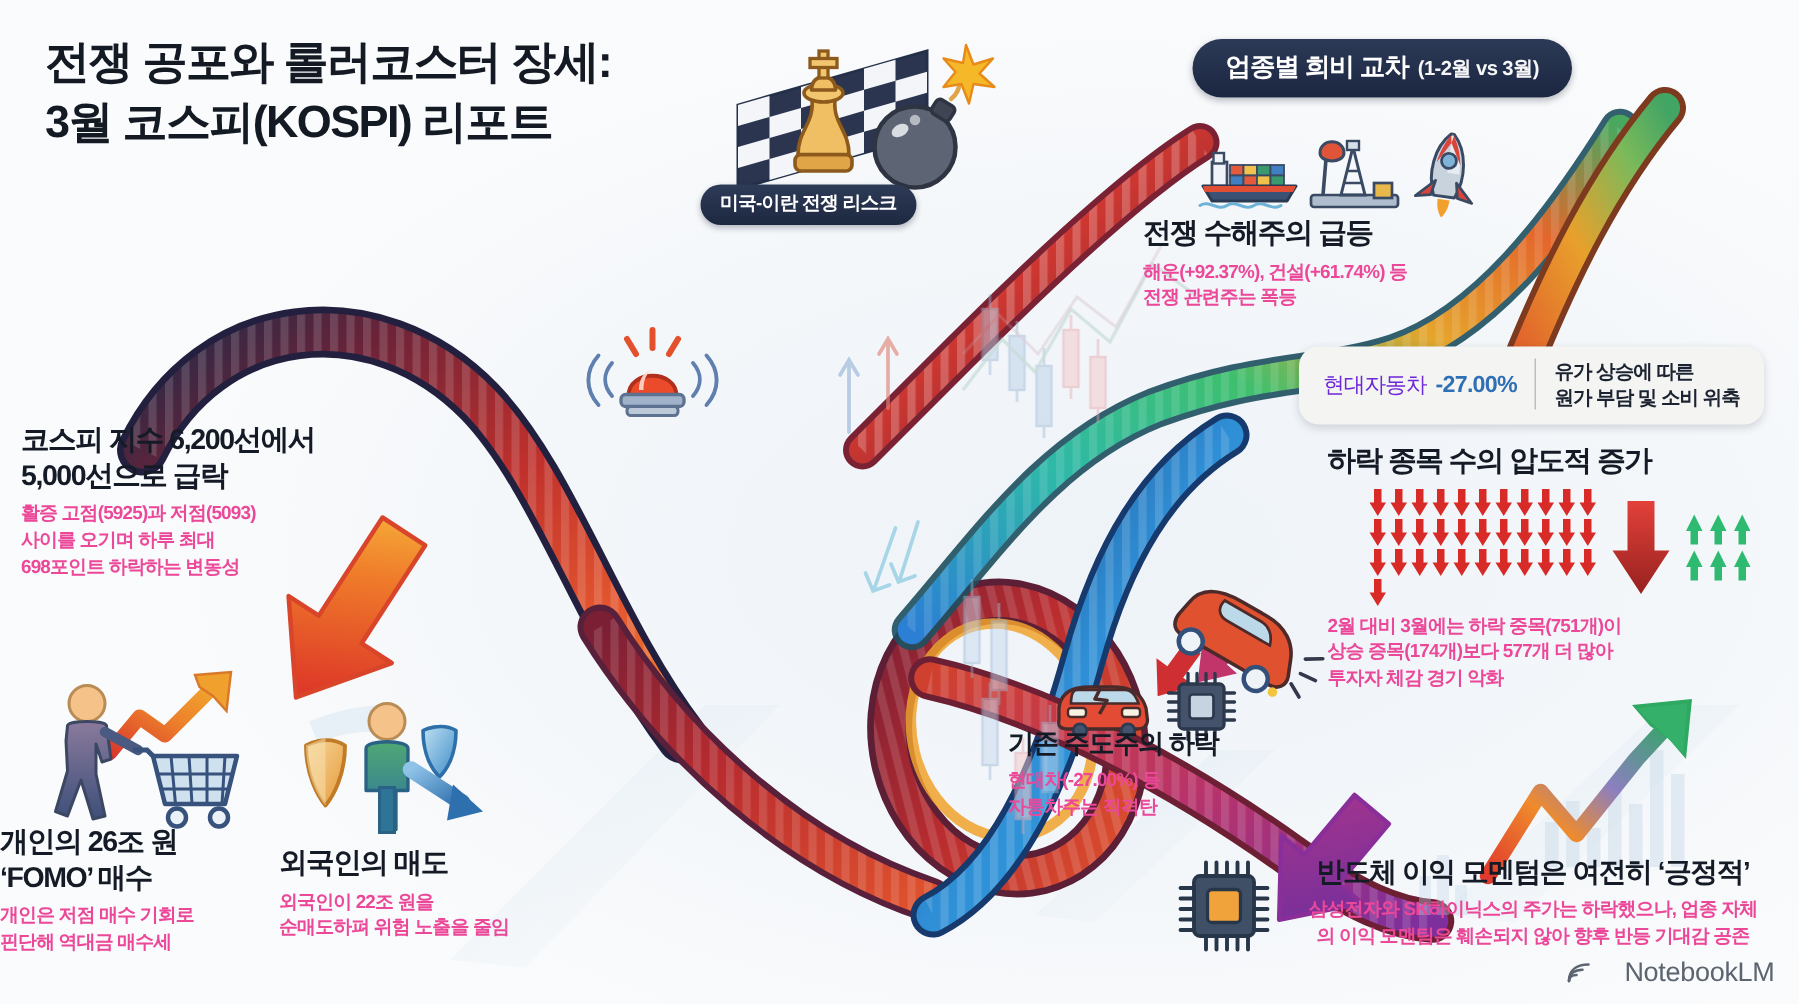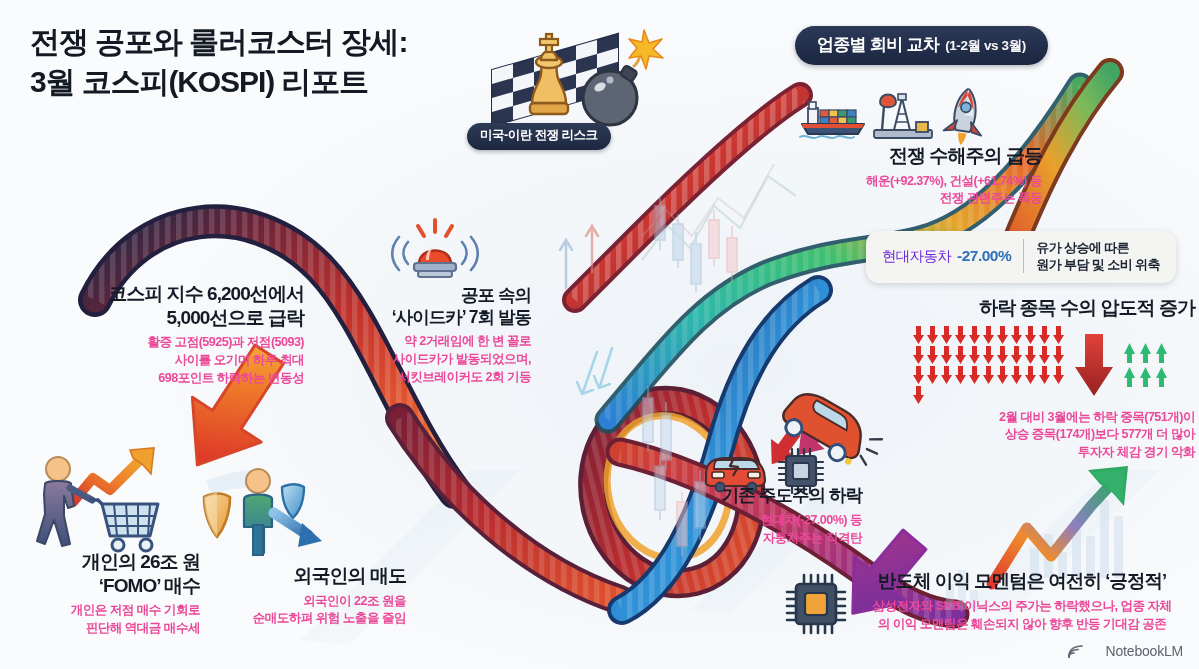--- a/index.html
+++ b/index.html
@@ -40,21 +40,21 @@
   #tag-war-risk{
     left:467px;top:123px;
     background:linear-gradient(180deg,#2e3b57 0%,#1d2740 100%);
     color:#fff;border-radius:14px;padding:4px 13px 6px;
     font-size:12.5px;font-weight:bold;letter-spacing:-.5px;white-space:nowrap;
     box-shadow:0 2px 4px rgba(20,28,45,.3);
     text-align:center;
   }
 
   
-  .block{text-align:right;}
+  .block{text-align:left;}
   .block .h{
     font-size:19px;font-weight:bold;line-height:1.24;letter-spacing:-.95px;color:#151b26;
   }
   .block .h.small{font-size:17.5px;}
   .block .p{
     margin-top:5px;font-size:12.6px;line-height:1.42;letter-spacing:-.55px;
     color:#ec4899;font-weight:bold;
   }
 
   
@@ -69,21 +69,21 @@
   #card-hyundai .desc{font-size:13px;font-weight:bold;line-height:1.34;letter-spacing:-.6px;color:#1c2330;}
 
   
   #breadth-arrows{display:flex;align-items:center;gap:9px;justify-content:center;margin:6px 0 2px;}
   .dn-grid{display:grid;grid-template-columns:repeat(11,1fr);gap:2px 1px;}
   .up-grid{display:grid;grid-template-columns:repeat(3,1fr);gap:4px 3px;}
 
   
   #watermark{
     right:16px;bottom:10px;display:flex;align-items:center;gap:22px;
-    color:#5c6470;font-size:14px;letter-spacing:-.2px;
+    color:#5c6470;font-size:18px;letter-spacing:-.2px;
   }
 
   
   .candles{opacity:.5;}
 
   svg{display:block;overflow:visible;}
 </style>
 </head>
 <body>
 
@@ -404,27 +404,20 @@
     <path d="M38,44 C38,34 44,31 46,31 C42,34 41,39 41,44 Z" fill="#ffd9ce" opacity=".9"></path>
     <rect x="26" y="47" width="42" height="8" rx="3" fill="#9fb2c9" stroke="#5d7290" stroke-width="2.2"></rect>
     <rect x="30" y="55" width="34" height="6" rx="2.5" fill="#bcc9d9" stroke="#5d7290" stroke-width="2"></rect>
     <g stroke="#5f7fae" stroke-width="2.6" fill="none" stroke-linecap="round">
       <path d="M20,26 C14,33 14,41 20,48"></path>
       <path d="M11,21 C2,31 2,44 11,54"></path>
       <path d="M74,26 C80,33 80,41 74,48"></path>
       <path d="M83,21 C92,31 92,44 83,54"></path>
     </g>
   </svg>
-  <div class="abs block" style="left:341px;top:285px;width:190px;">
-    <div class="h small">공포 속의</div>
-    <div class="h small">‘사이드카’ 7회 발동</div>
-    <div class="p">약 2거래임에 한 변 꼴로</div>
-    <div class="p" style="margin-top:0">사이드카가 발동되었으며,</div>
-    <div class="p" style="margin-top:0">서킷브레이커도 2회 기등</div>
-  </div>
 
   <svg class="abs" style="left:18px;top:444px;" width="160" height="110">
     <defs>
       <linearGradient id="gArrowUp" x1="0" y1="1" x2="1" y2="0">
         <stop offset="0%" stop-color="#d8372c"></stop>
           <stop offset="60%" stop-color="#ed7f2b"></stop>
           <stop offset="100%" stop-color="#f0a02d"></stop>
       </linearGradient>
       <linearGradient id="gPerson1" x1="0" y1="0" x2="0" y2="1">
         <stop offset="0%" stop-color="#8a7a9c"></stop>

